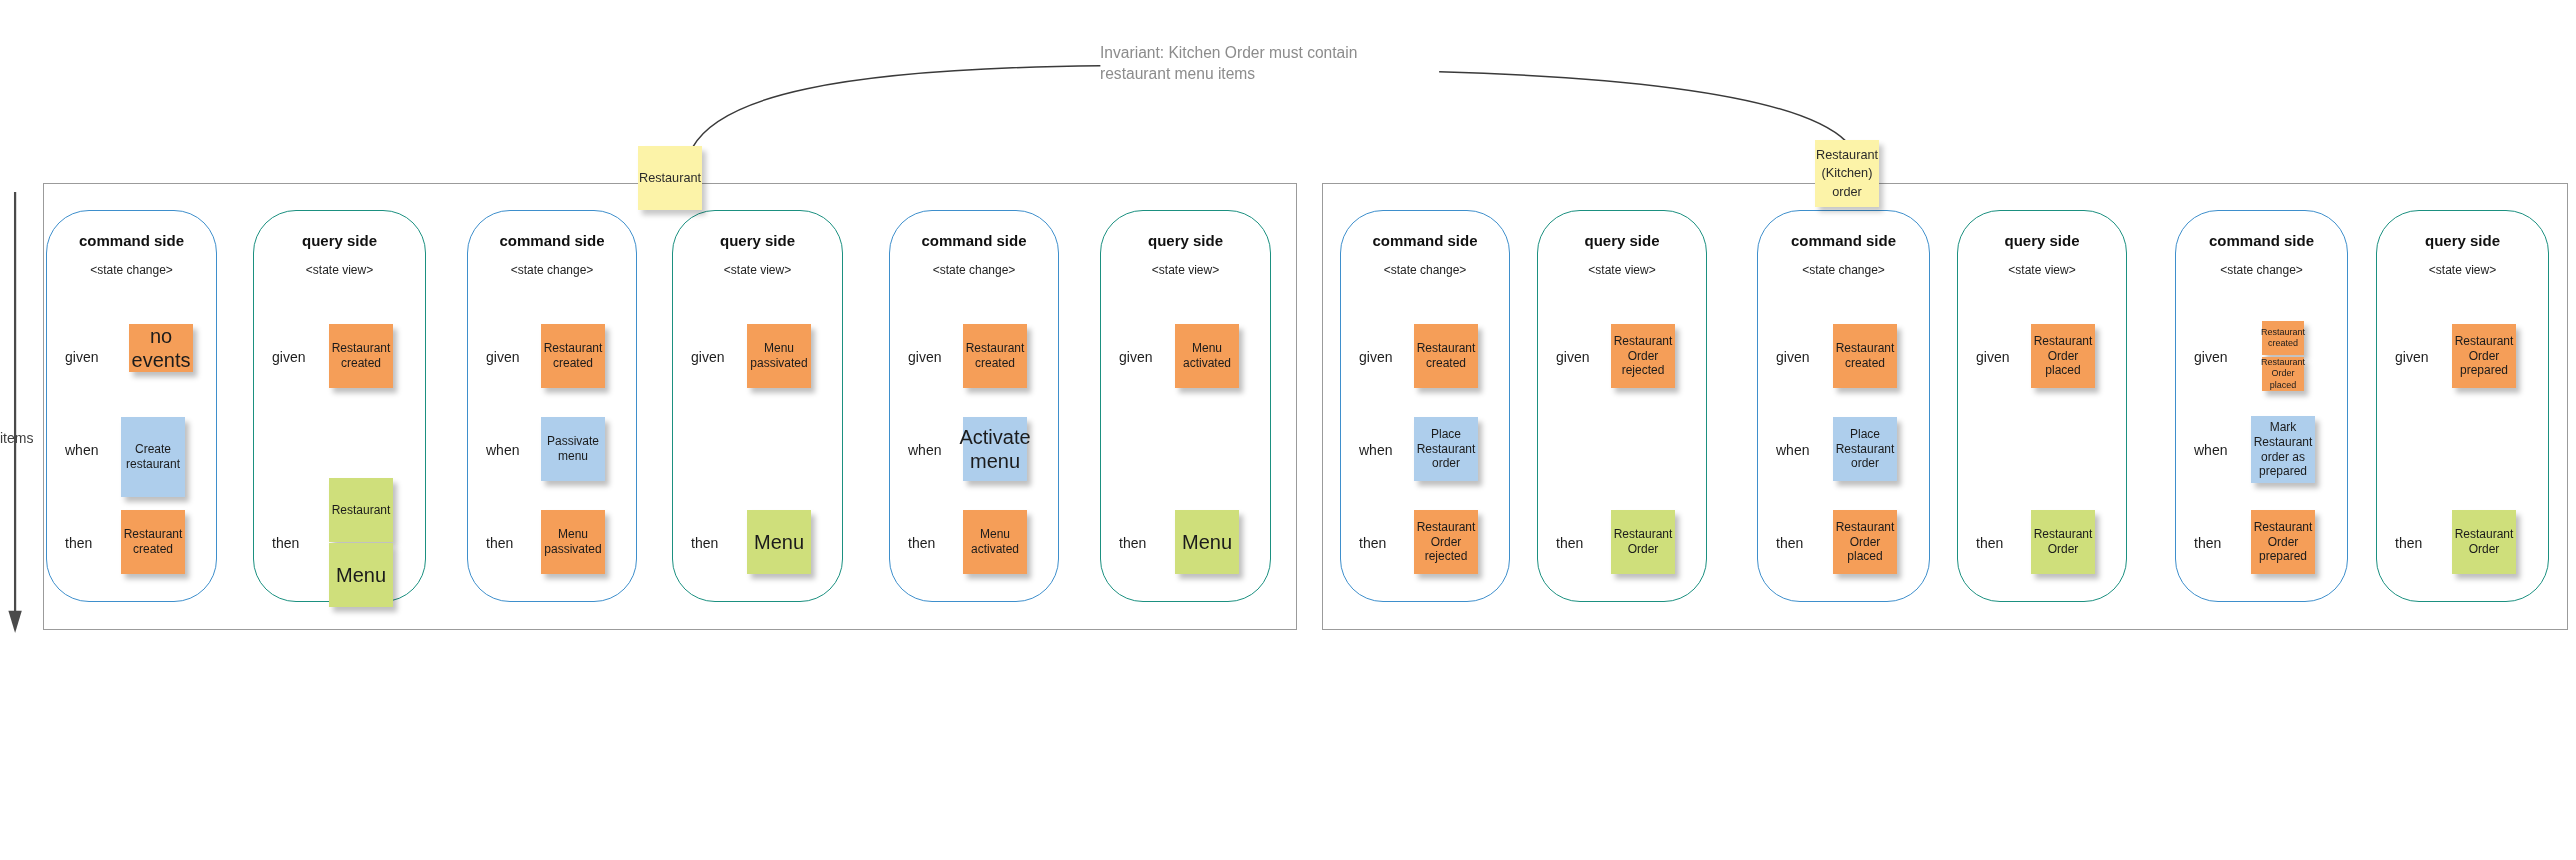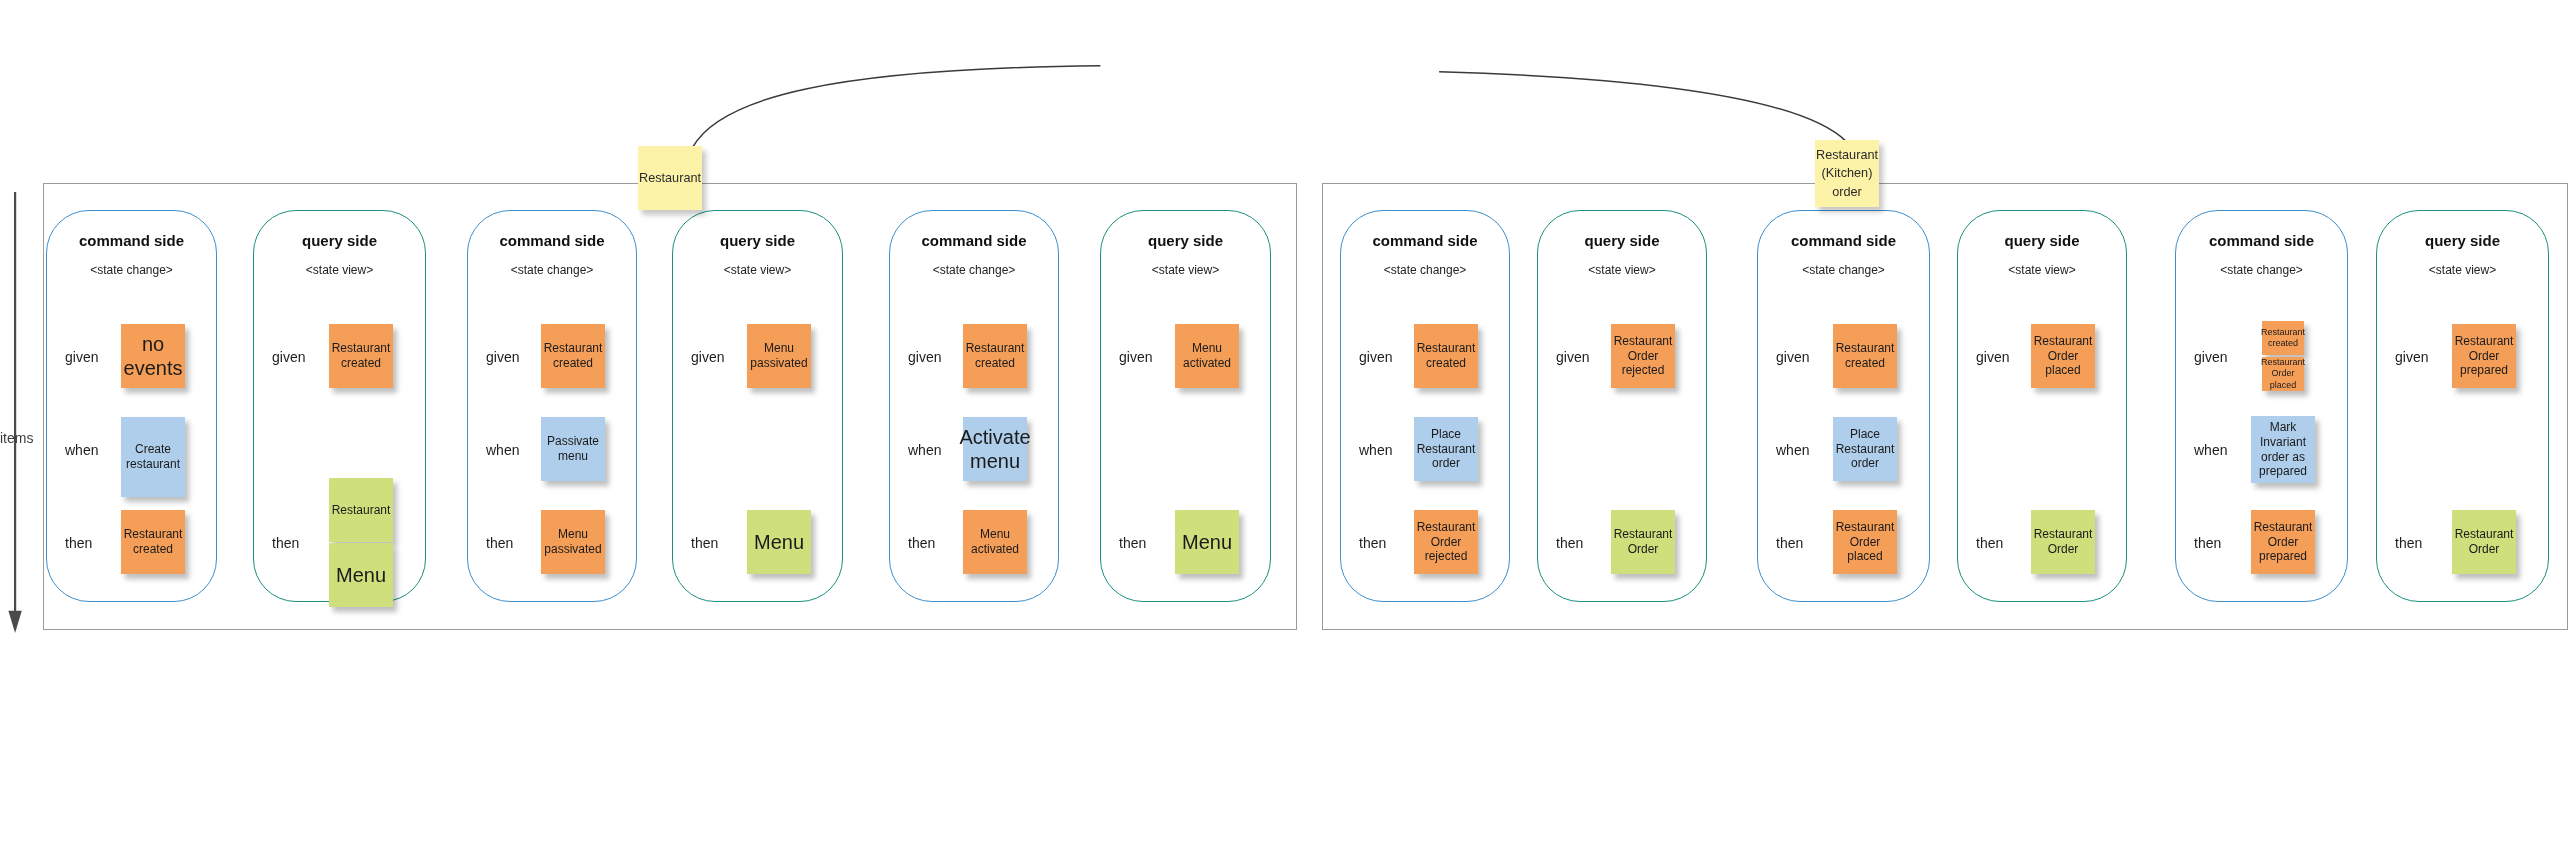--- a/index.html
+++ b/index.html
@@ -135,41 +135,43 @@
 </head>
 <body>
 
 <div id="canvas">
 
   <svg class="connector-svg" viewBox="0 0 3460 1156" xmlns="http://www.w3.org/2000/svg">
     <path d="M 930 198 C 968 130 1120 92 1478 88" fill="none" stroke="#3a3a3a" stroke-width="2"></path>
     <path d="M 1933 96 C 2200 104 2420 130 2480 190" fill="none" stroke="#3a3a3a" stroke-width="2"></path>
   </svg>
 
+  <div class="invariant-label">Invariant: Kitchen Order must contain
+restaurant menu items</div>
 
   <svg class="time-axis" viewBox="0 0 60 592" xmlns="http://www.w3.org/2000/svg">
     <line x1="12" y1="0" x2="12" y2="566" stroke="#4a4a4a" stroke-width="3"></line>
     <polygon points="12,592 3,562 21,562" fill="#4a4a4a"></polygon>
   </svg>
   <div class="time-axis-label">items</div>
 
   <div class="group-frame" id="group-restaurant"></div>
   <div class="group-frame" id="group-kitchen"></div>
 
   <div class="aggregate-note" id="agg-restaurant">Restaurant</div>
   <div class="aggregate-note" id="agg-kitchen">Restaurant
 (Kitchen)
 order</div>
 
   <div id="panels-layer">
       <div class="side-panel" style="left: 46px; width: 171px;">
         <div class="side-title">command side</div>
         <div class="side-subtitle">&lt;state change&gt;</div>
         <div class="gherkin-label" style="left: 18px; top: 138px;">given</div>
-        <div class="sticky event big" style="width: 64px; height: 64px; left: 74px; top: 113px;">no events</div>
+        <div class="sticky event big" style="width: 64px; height: 48px; left: 82px; top: 113px;">no events</div>
         <div class="gherkin-label" style="left: 18px; top: 231px;">when</div>
         <div class="sticky command" style="width: 64px; height: 80px; left: 74px; top: 206px;">Create
 restaurant</div>
         <div class="gherkin-label" style="left: 18px; top: 324px;">then</div>
         <div class="sticky event" style="width: 64px; height: 64px; left: 74px; top: 299px;">Restaurant
 created</div>
       </div>
       <div class="side-panel query" style="left: 253px; width: 173px;">
         <div class="side-title">query side</div>
         <div class="side-subtitle">&lt;state view&gt;</div>
@@ -280,21 +282,21 @@
         <div class="side-title">command side</div>
         <div class="side-subtitle">&lt;state change&gt;</div>
         <div class="gherkin-label" style="left: 18px; top: 138px;">given</div>
         <div class="sticky event small" style="width: 42px; height: 34px; left: 86px; top: 110px;">Restaurant
 created</div>
         <div class="sticky event small" style="width: 42px; height: 34px; left: 86px; top: 146px;">Restaurant
 Order
 placed</div>
         <div class="gherkin-label" style="left: 18px; top: 231px;">when</div>
         <div class="sticky command" style="width: 64px; height: 67px; left: 75px; top: 205px;">Mark
-Invariant
+Restaurant
 order as
 prepared</div>
         <div class="gherkin-label" style="left: 18px; top: 324px;">then</div>
         <div class="sticky event" style="width: 64px; height: 64px; left: 75px; top: 299px;">Restaurant
 Order
 prepared</div>
       </div>
       <div class="side-panel query" style="left: 2376px; width: 173px;">
         <div class="side-title">query side</div>
         <div class="side-subtitle">&lt;state view&gt;</div>

